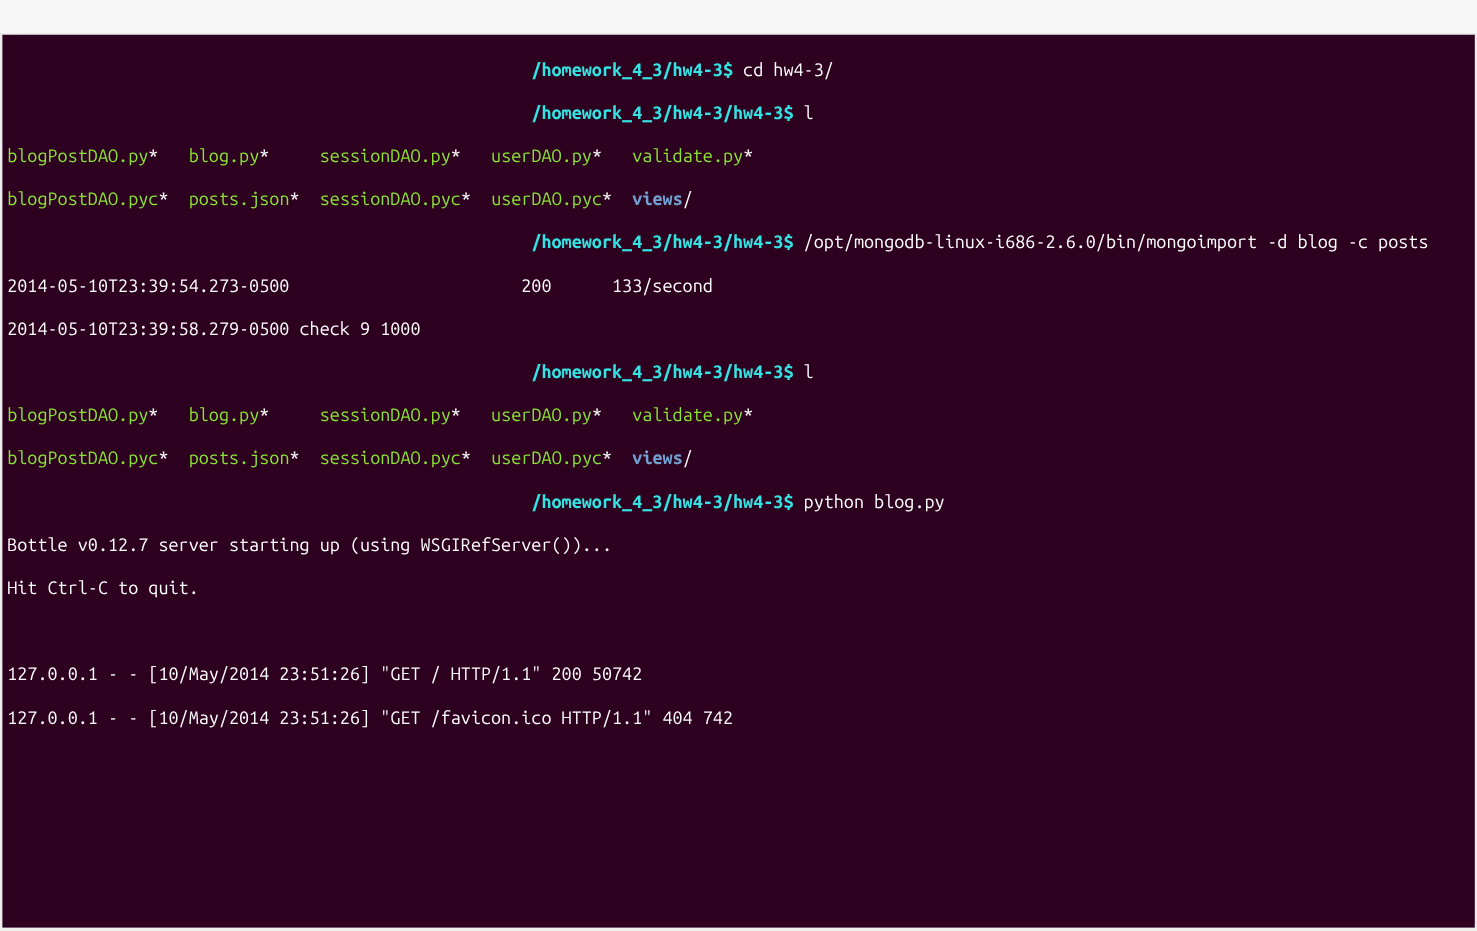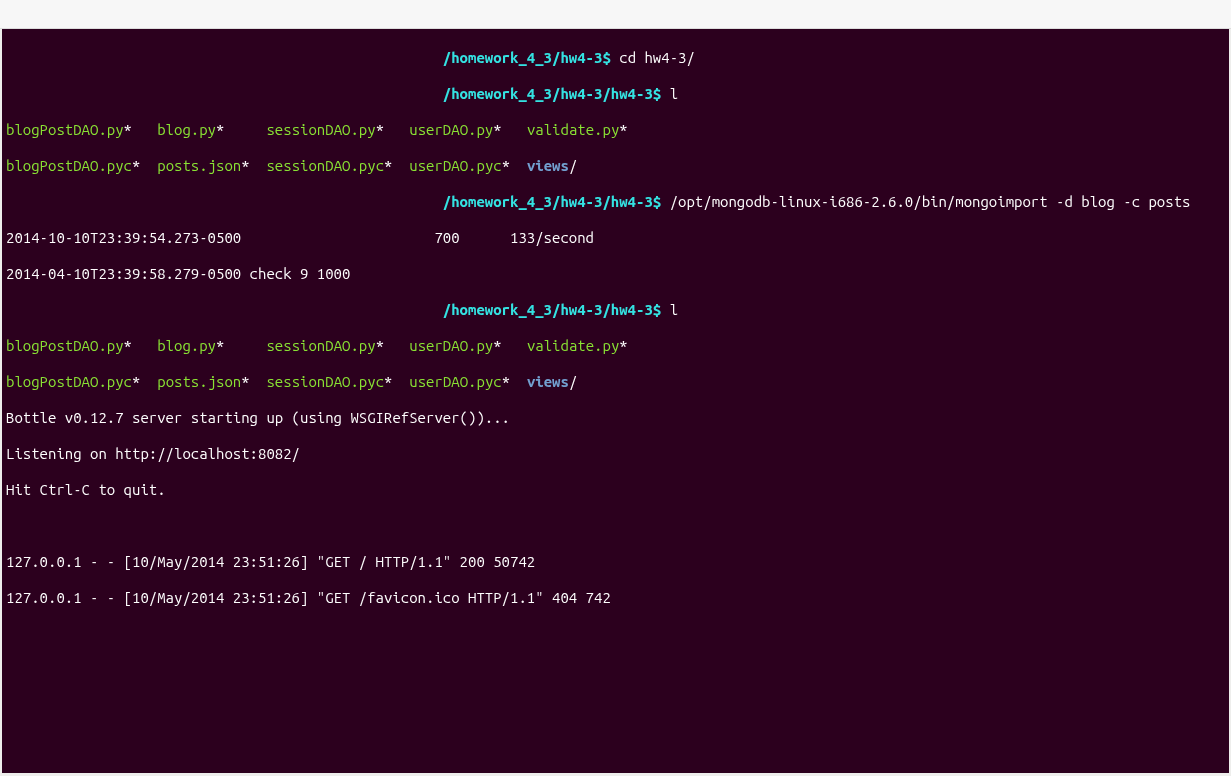--- a/index.html
+++ b/index.html
@@ -47,27 +47,27 @@
 
 <div class="app-window">
   <div class="titlebar"></div>
 
   <div class="terminal">
 <span class="line"><span>                                                    </span><span class="cyan">/homework_4_3/hw4-3$</span> <span>cd hw4-3/</span></span>
 <span class="line"><span>                                                    </span><span class="cyan">/homework_4_3/hw4-3/hw4-3$</span> <span>l</span></span>
 <span class="line"><span class="green">blogPostDAO.py</span><span>*</span>   <span class="green">blog.py</span><span>*</span>     <span class="green">sessionDAO.py</span><span>*</span>   <span class="green">userDAO.py</span><span>*</span>   <span class="green">validate.py</span><span>*</span></span>
 <span class="line"><span class="green">blogPostDAO.pyc</span><span>*</span>  <span class="green">posts.json</span><span>*</span>  <span class="green">sessionDAO.pyc</span><span>*</span>  <span class="green">userDAO.pyc</span><span>*</span>  <span class="blue">views</span><span>/</span></span>
 <span class="line"><span>                                                    </span><span class="cyan">/homework_4_3/hw4-3/hw4-3$</span> <span>/opt/mongodb-linux-i686-2.6.0/bin/mongoimport -d blog -c posts</span></span>
-<span class="line"><span>2014-10-10T23:39:54.273-0500</span><span>                       </span><span>700</span><span>      </span><span>133/second</span></span>
-<span class="line">2014-04-10T23:39:58.279-0500 check 9 1000</span>
+<span class="line"><span>2014-05-10T23:39:54.273-0500</span><span>                       </span><span>200</span><span>      </span><span>133/second</span></span>
+<span class="line">2014-05-10T23:39:58.279-0500 check 9 1000</span>
 <span class="line"><span>                                                    </span><span class="cyan">/homework_4_3/hw4-3/hw4-3$</span> <span>l</span></span>
 <span class="line"><span class="green">blogPostDAO.py</span><span>*</span>   <span class="green">blog.py</span><span>*</span>     <span class="green">sessionDAO.py</span><span>*</span>   <span class="green">userDAO.py</span><span>*</span>   <span class="green">validate.py</span><span>*</span></span>
 <span class="line"><span class="green">blogPostDAO.pyc</span><span>*</span>  <span class="green">posts.json</span><span>*</span>  <span class="green">sessionDAO.pyc</span><span>*</span>  <span class="green">userDAO.pyc</span><span>*</span>  <span class="blue">views</span><span>/</span></span>
+<span class="line"><span>                                                    </span><span class="cyan">/homework_4_3/hw4-3/hw4-3$</span> <span>python blog.py</span></span>
 <span class="line">Bottle v0.12.7 server starting up (using WSGIRefServer())...</span>
-<span class="line">Listening on http://localhost:8082/</span>
 <span class="line">Hit Ctrl-C to quit.</span>
 <span class="line"></span>
 <span class="line">127.0.0.1 - - [10/May/2014 23:51:26] "GET / HTTP/1.1" 200 50742</span>
 <span class="line">127.0.0.1 - - [10/May/2014 23:51:26] "GET /favicon.ico HTTP/1.1" 404 742</span>
 
 
 
 
 
 

